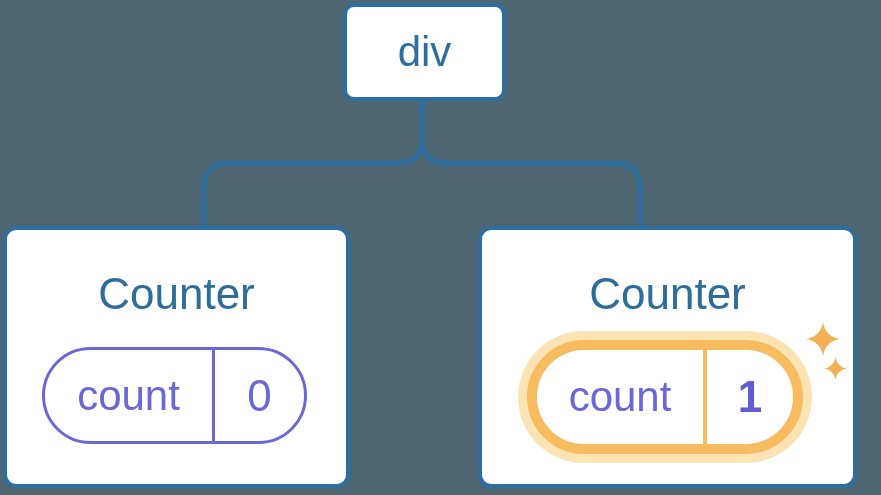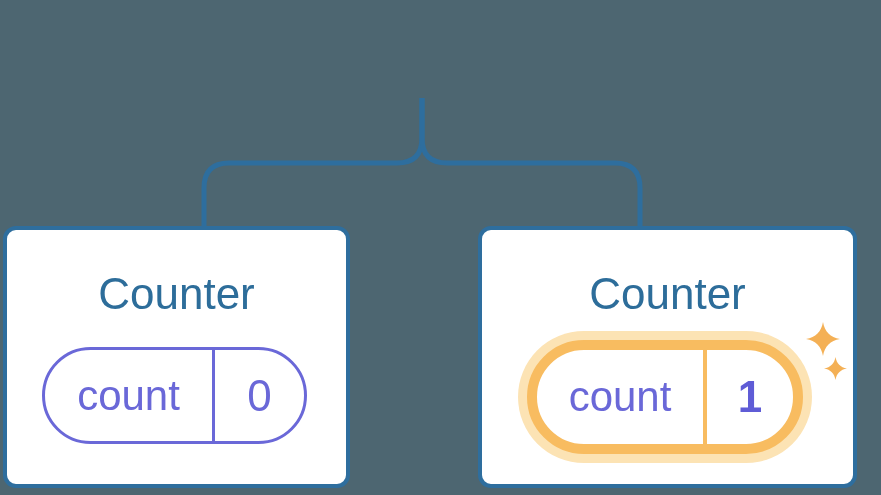--- a/index.html
+++ b/index.html
@@ -101,20 +101,23 @@
 </head>
 <body>
 
 <div id="stage">
 
   <svg class="connector" width="881" height="495" viewBox="0 0 881 495" aria-hidden="true">
     <path d="M422 98 L422 138 Q422 163 397 163 L229 163 Q204 163 204 188 L204 229"></path>
     <path d="M422 98 L422 138 Q422 163 447 163 L615 163 Q640 163 640 188 L640 229"></path>
   </svg>
 
+  <div class="root-node">
+    <span>div</span>
+  </div>
 
   <div class="card card-left">
     <div class="card-title">Counter</div>
     <div class="state-pill">
       <div class="pill-key">count</div>
       <div class="pill-value">0</div>
     </div>
   </div>
 
   <div class="card card-right">

